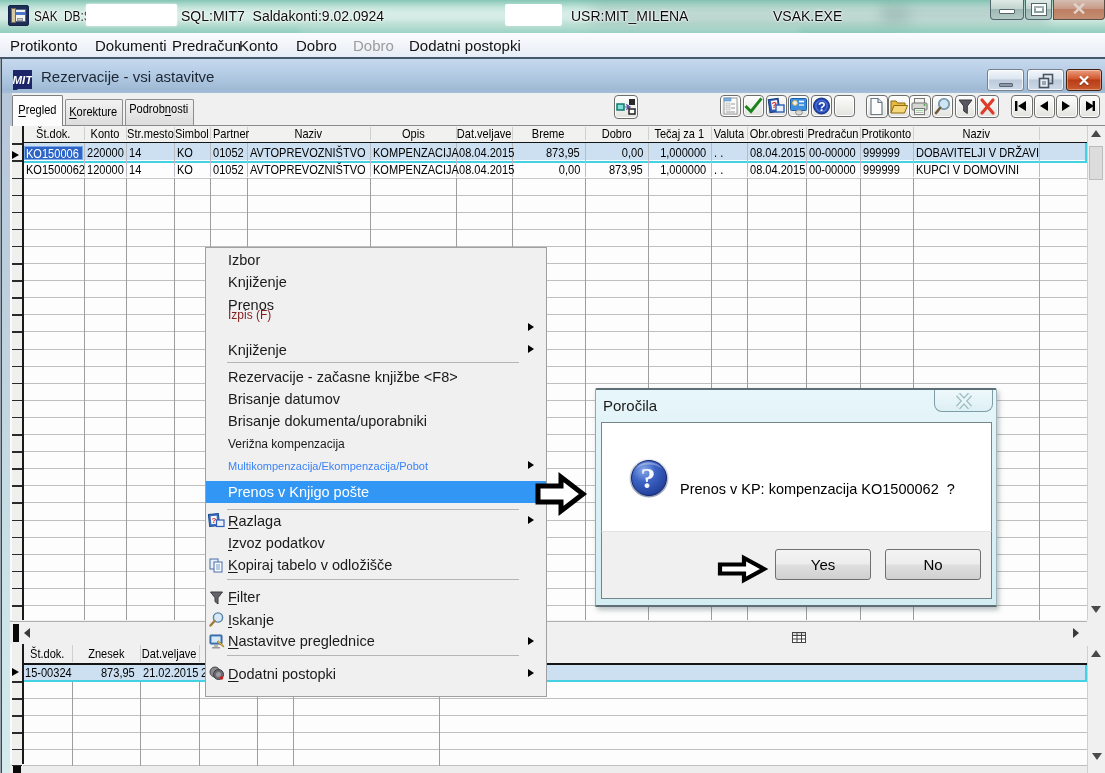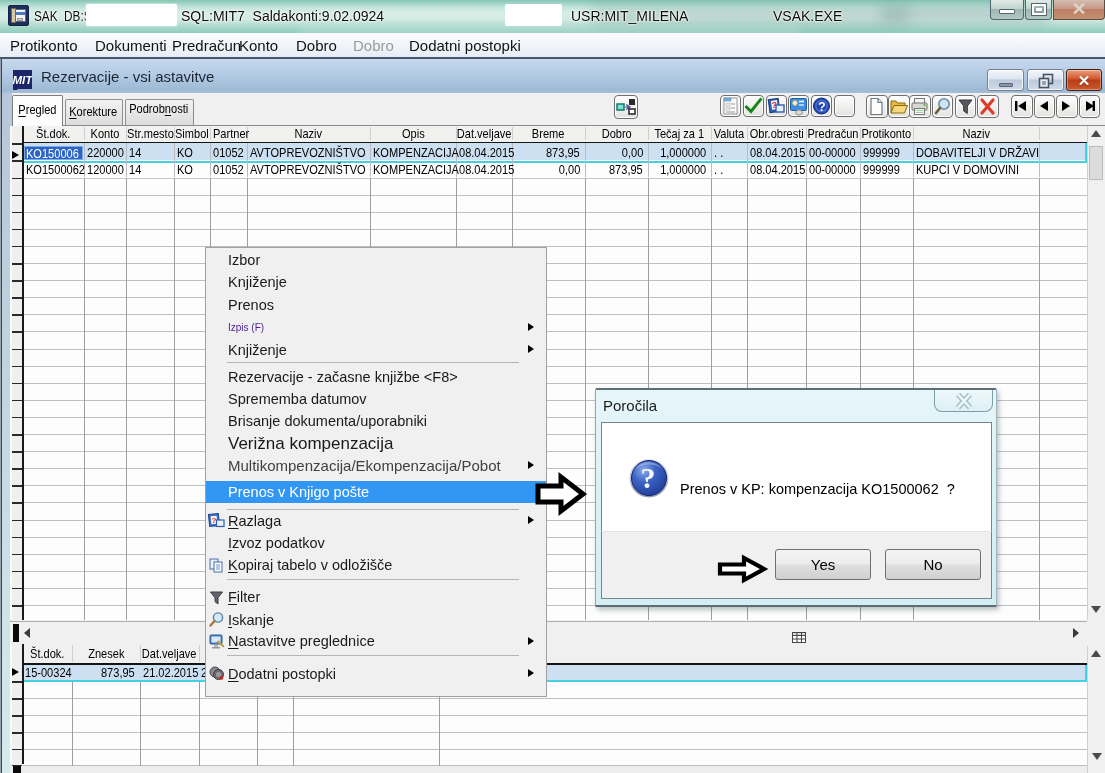--- a/index.html
+++ b/index.html
@@ -502,29 +502,29 @@
 <div class="a" style="left:12px;top:668px;width:0;height:0;border-left:7px solid #000;border-top:4.5px solid transparent;border-bottom:4.5px solid transparent"></div>
 <div class="a" style="left:1087px;top:646px;width:18px;height:127px;background:#f0f0f0;border-left:1px solid #cfcfcf"></div>
 <div class="a" style="left:1091px;top:650px;width:0;height:0;border-bottom:7px solid #4a4a4a;border-left:5.5px solid transparent;border-right:5.5px solid transparent"></div>
 <div class="a" style="left:1092px;top:753px;width:0;height:0;border-top:7px solid #4a4a4a;border-left:5.5px solid transparent;border-right:5.5px solid transparent"></div>
 <div class="a" style="left:10px;top:765.5px;width:1077px;height:8px;background:#ededed"></div>
 <div class="a" style="left:13px;top:765.5px;width:7.5px;height:7.5px;background:#0a0a0a"></div>
 <div class="a" style="left:205px;top:247px;width:342px;height:450px;background:#f0f0f0;border:1px solid #a0a0a0"></div>
 <div class="a" style="left:228px;top:248.5px;height:22px;display:flex;align-items:center;font-size:14.5px;color:#1a1a1a;white-space:nowrap">Izbor</div>
 <div class="a" style="left:228px;top:271px;height:22px;display:flex;align-items:center;font-size:14.5px;color:#1a1a1a;white-space:nowrap">Knjiženje</div>
 <div class="a" style="left:228px;top:293.5px;height:22px;display:flex;align-items:center;font-size:14.5px;color:#1a1a1a;white-space:nowrap">Prenos</div>
-<div class="a" style="left:228px;top:316px;height:22px;display:flex;align-items:center;font-size:10px;color:#4c1d95;white-space:nowrap">Izpis (F)</div>
+<div class="a" style="left:228px;top:304px;height:22px;display:flex;align-items:center;font-size:12px;color:#7f1d1d;white-space:nowrap">Izpis (F)</div>
 <div class="a" style="left:528px;top:322.5px;width:0;height:0;border-left:6px solid #000;border-top:4.5px solid transparent;border-bottom:4.5px solid transparent"></div>
 <div class="a" style="left:228px;top:338.5px;height:22px;display:flex;align-items:center;font-size:14.5px;color:#1a1a1a;white-space:nowrap">Knjiženje</div>
 <div class="a" style="left:528px;top:345.0px;width:0;height:0;border-left:6px solid #000;border-top:4.5px solid transparent;border-bottom:4.5px solid transparent"></div>
 <div class="a" style="left:228px;top:366px;height:22px;display:flex;align-items:center;font-size:14.5px;color:#1a1a1a;white-space:nowrap">Rezervacije - začasne knjižbe &lt;F8&gt;</div>
-<div class="a" style="left:228px;top:388px;height:22px;display:flex;align-items:center;font-size:14.5px;color:#1a1a1a;white-space:nowrap">Sprememba datumov</div>
+<div class="a" style="left:228px;top:388px;height:22px;display:flex;align-items:center;font-size:14.5px;color:#1a1a1a;white-space:nowrap">Brisanje datumov</div>
 <div class="a" style="left:228px;top:410px;height:22px;display:flex;align-items:center;font-size:14.5px;color:#1a1a1a;white-space:nowrap">Brisanje dokumenta/uporabniki</div>
-<div class="a" style="left:228px;top:432.5px;height:22px;display:flex;align-items:center;font-size:17px;color:#1a1a1a;white-space:nowrap">Verižna kompenzacija</div>
-<div class="a" style="left:228px;top:454.5px;height:22px;display:flex;align-items:center;font-size:15px;color:#404040;white-space:nowrap">Multikompenzacija/Ekompenzacija/Pobot</div>
+<div class="a" style="left:228px;top:432.5px;height:22px;display:flex;align-items:center;font-size:12px;color:#1a1a1a;white-space:nowrap">Verižna kompenzacija</div>
+<div class="a" style="left:228px;top:454.5px;height:22px;display:flex;align-items:center;font-size:11px;color:#3b82f6;white-space:nowrap">Multikompenzacija/Ekompenzacija/Pobot</div>
 <div class="a" style="left:528px;top:461.0px;width:0;height:0;border-left:6px solid #000;border-top:4.5px solid transparent;border-bottom:4.5px solid transparent"></div>
 <div class="a" style="left:206px;top:480.5px;width:340px;height:22px;background:#3296f4"></div>
 <div class="a" style="left:228px;top:480.5px;height:22px;display:flex;align-items:center;font-size:14.5px;color:#fff;white-space:nowrap">Prenos v Knjigo pošte</div>
 <div class="a" style="left:227px;top:362px;width:292px;height:1px;background:#b5b5b5"></div>
 <div class="a" style="left:227px;top:508.5px;width:292px;height:1px;background:#b5b5b5"></div>
 <div class="a" style="left:227px;top:579px;width:292px;height:1px;background:#b5b5b5"></div>
 <div class="a" style="left:227px;top:654.5px;width:292px;height:1px;background:#b5b5b5"></div>
 <div class="a" style="left:208px;top:512.0px;width:17px;height:17px"><svg width="17" height="17" viewBox="0 0 17 17">
       <rect x="1" y="2" width="10" height="12" fill="#3a6ec0" stroke="#1d4a90" transform="rotate(-6 6 8)"></rect>
       <rect x="3" y="4" width="6" height="8" fill="#f8f8f8" transform="rotate(-6 6 8)"></rect>

